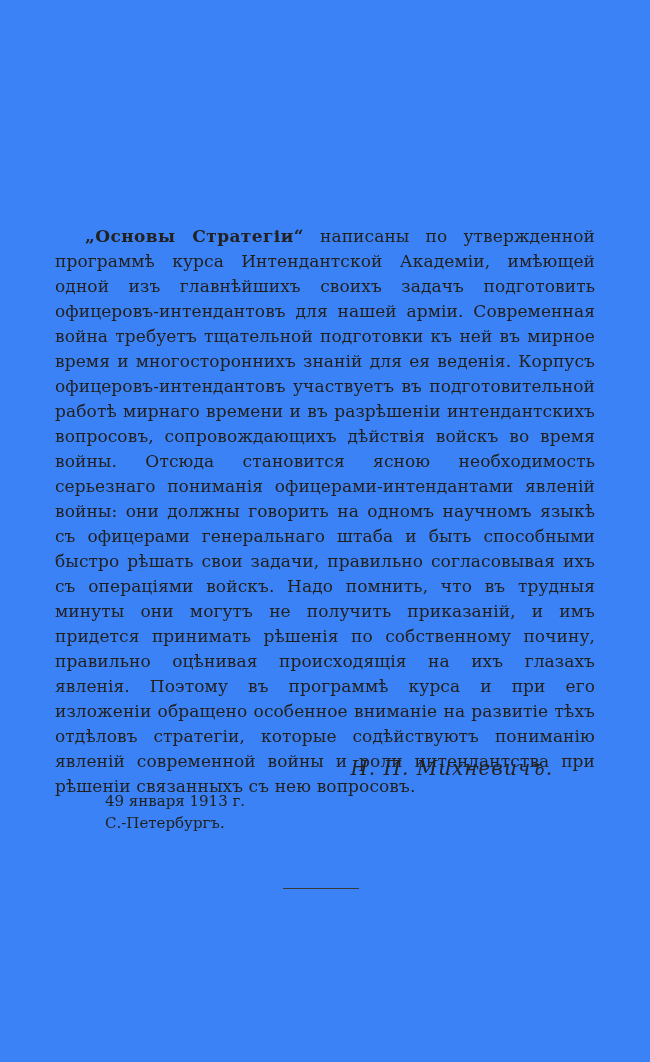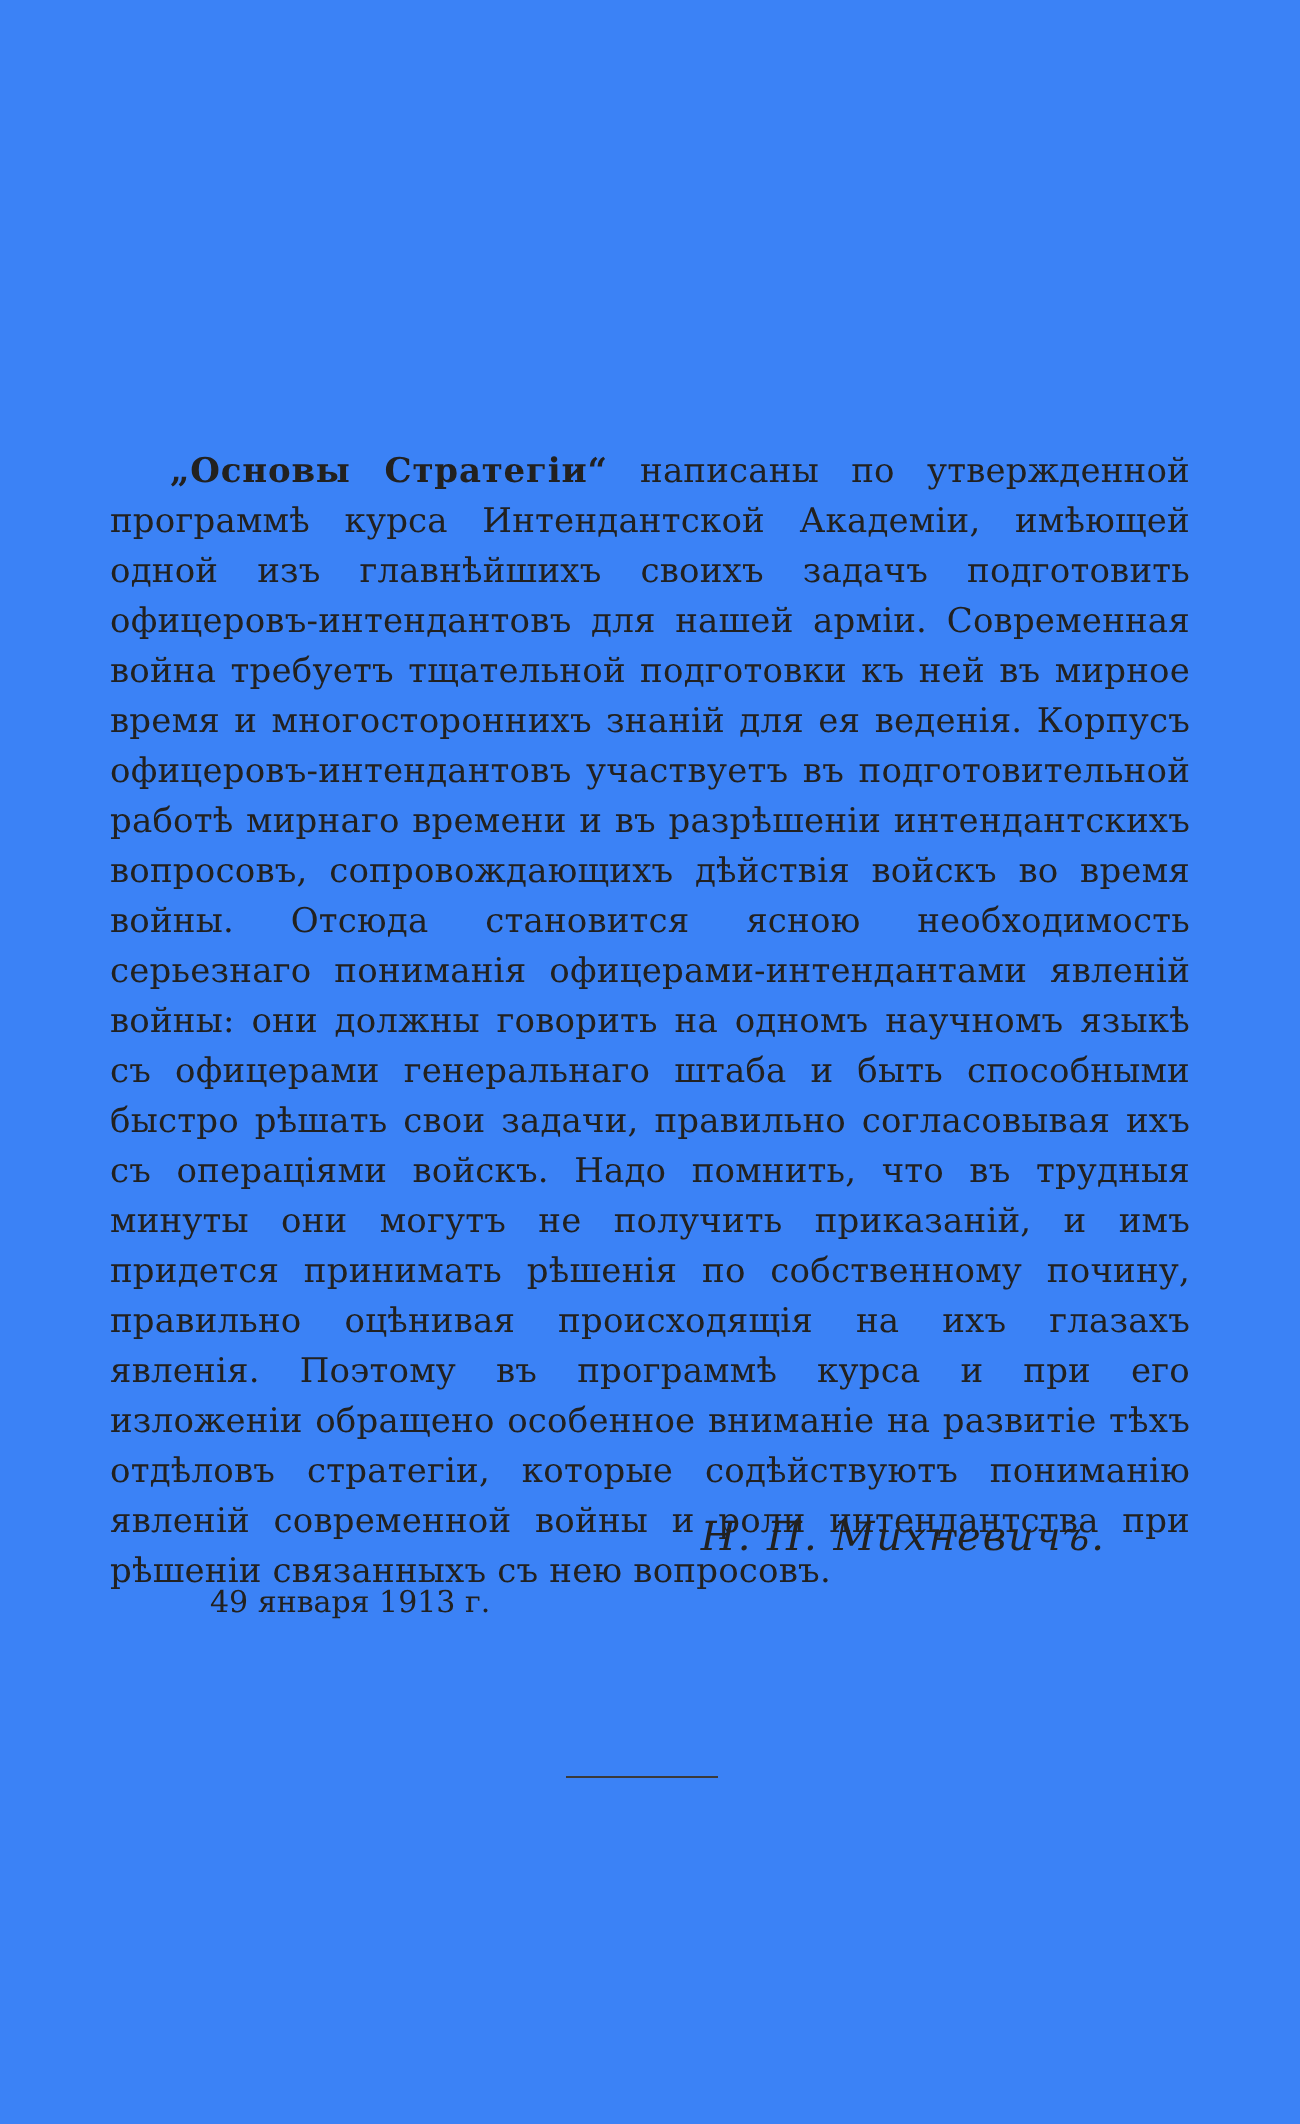--- a/index.html
+++ b/index.html
@@ -62,17 +62,18 @@
 <body>
 
 <div class="page">
 
   <p class="preface"><span class="lead">„Основы Стратегіи“</span><span> написаны по утвержденной программѣ курса Интендантской Академіи, имѣющей одной изъ главнѣйшихъ своихъ задачъ подготовить офицеровъ-интендантовъ для нашей арміи. Современная война требуетъ тщательной подготовки къ ней въ мирное время и многостороннихъ знаній для ея веденія. Корпусъ офицеровъ-интендантовъ участвуетъ въ подготовительной работѣ мирнаго времени и въ разрѣшеніи интендантскихъ вопросовъ, сопровождающихъ дѣйствія войскъ во время войны. Отсюда становится ясною необходимость серьезнаго пониманія офицерами-интендантами явленій войны: они должны говорить на одномъ научномъ языкѣ съ офицерами генеральнаго штаба и быть способными быстро рѣшать свои задачи, правильно согласовывая ихъ съ операціями войскъ. Надо помнить, что въ трудныя минуты они могутъ не получить приказаній, и имъ придется принимать рѣшенія по собственному почину, правильно оцѣнивая происходящія на ихъ глазахъ явленія. Поэтому въ программѣ курса и при его изложеніи обращено особенное вниманіе на развитіе тѣхъ отдѣловъ стратегіи, которые содѣйствуютъ пониманію явленій современной войны и роли интендантства при рѣшеніи связанныхъ съ нею вопросовъ.</span></p>
 
   <div class="signature">Н. П. Михневичъ.</div>
 
   <div class="dateline">
     <div>49 января 1913 г.</div>
+    <div>С.-Петербургъ.</div>
   </div>
 
   <div class="divider"></div>
 
 </div>
 
 </body></html>

